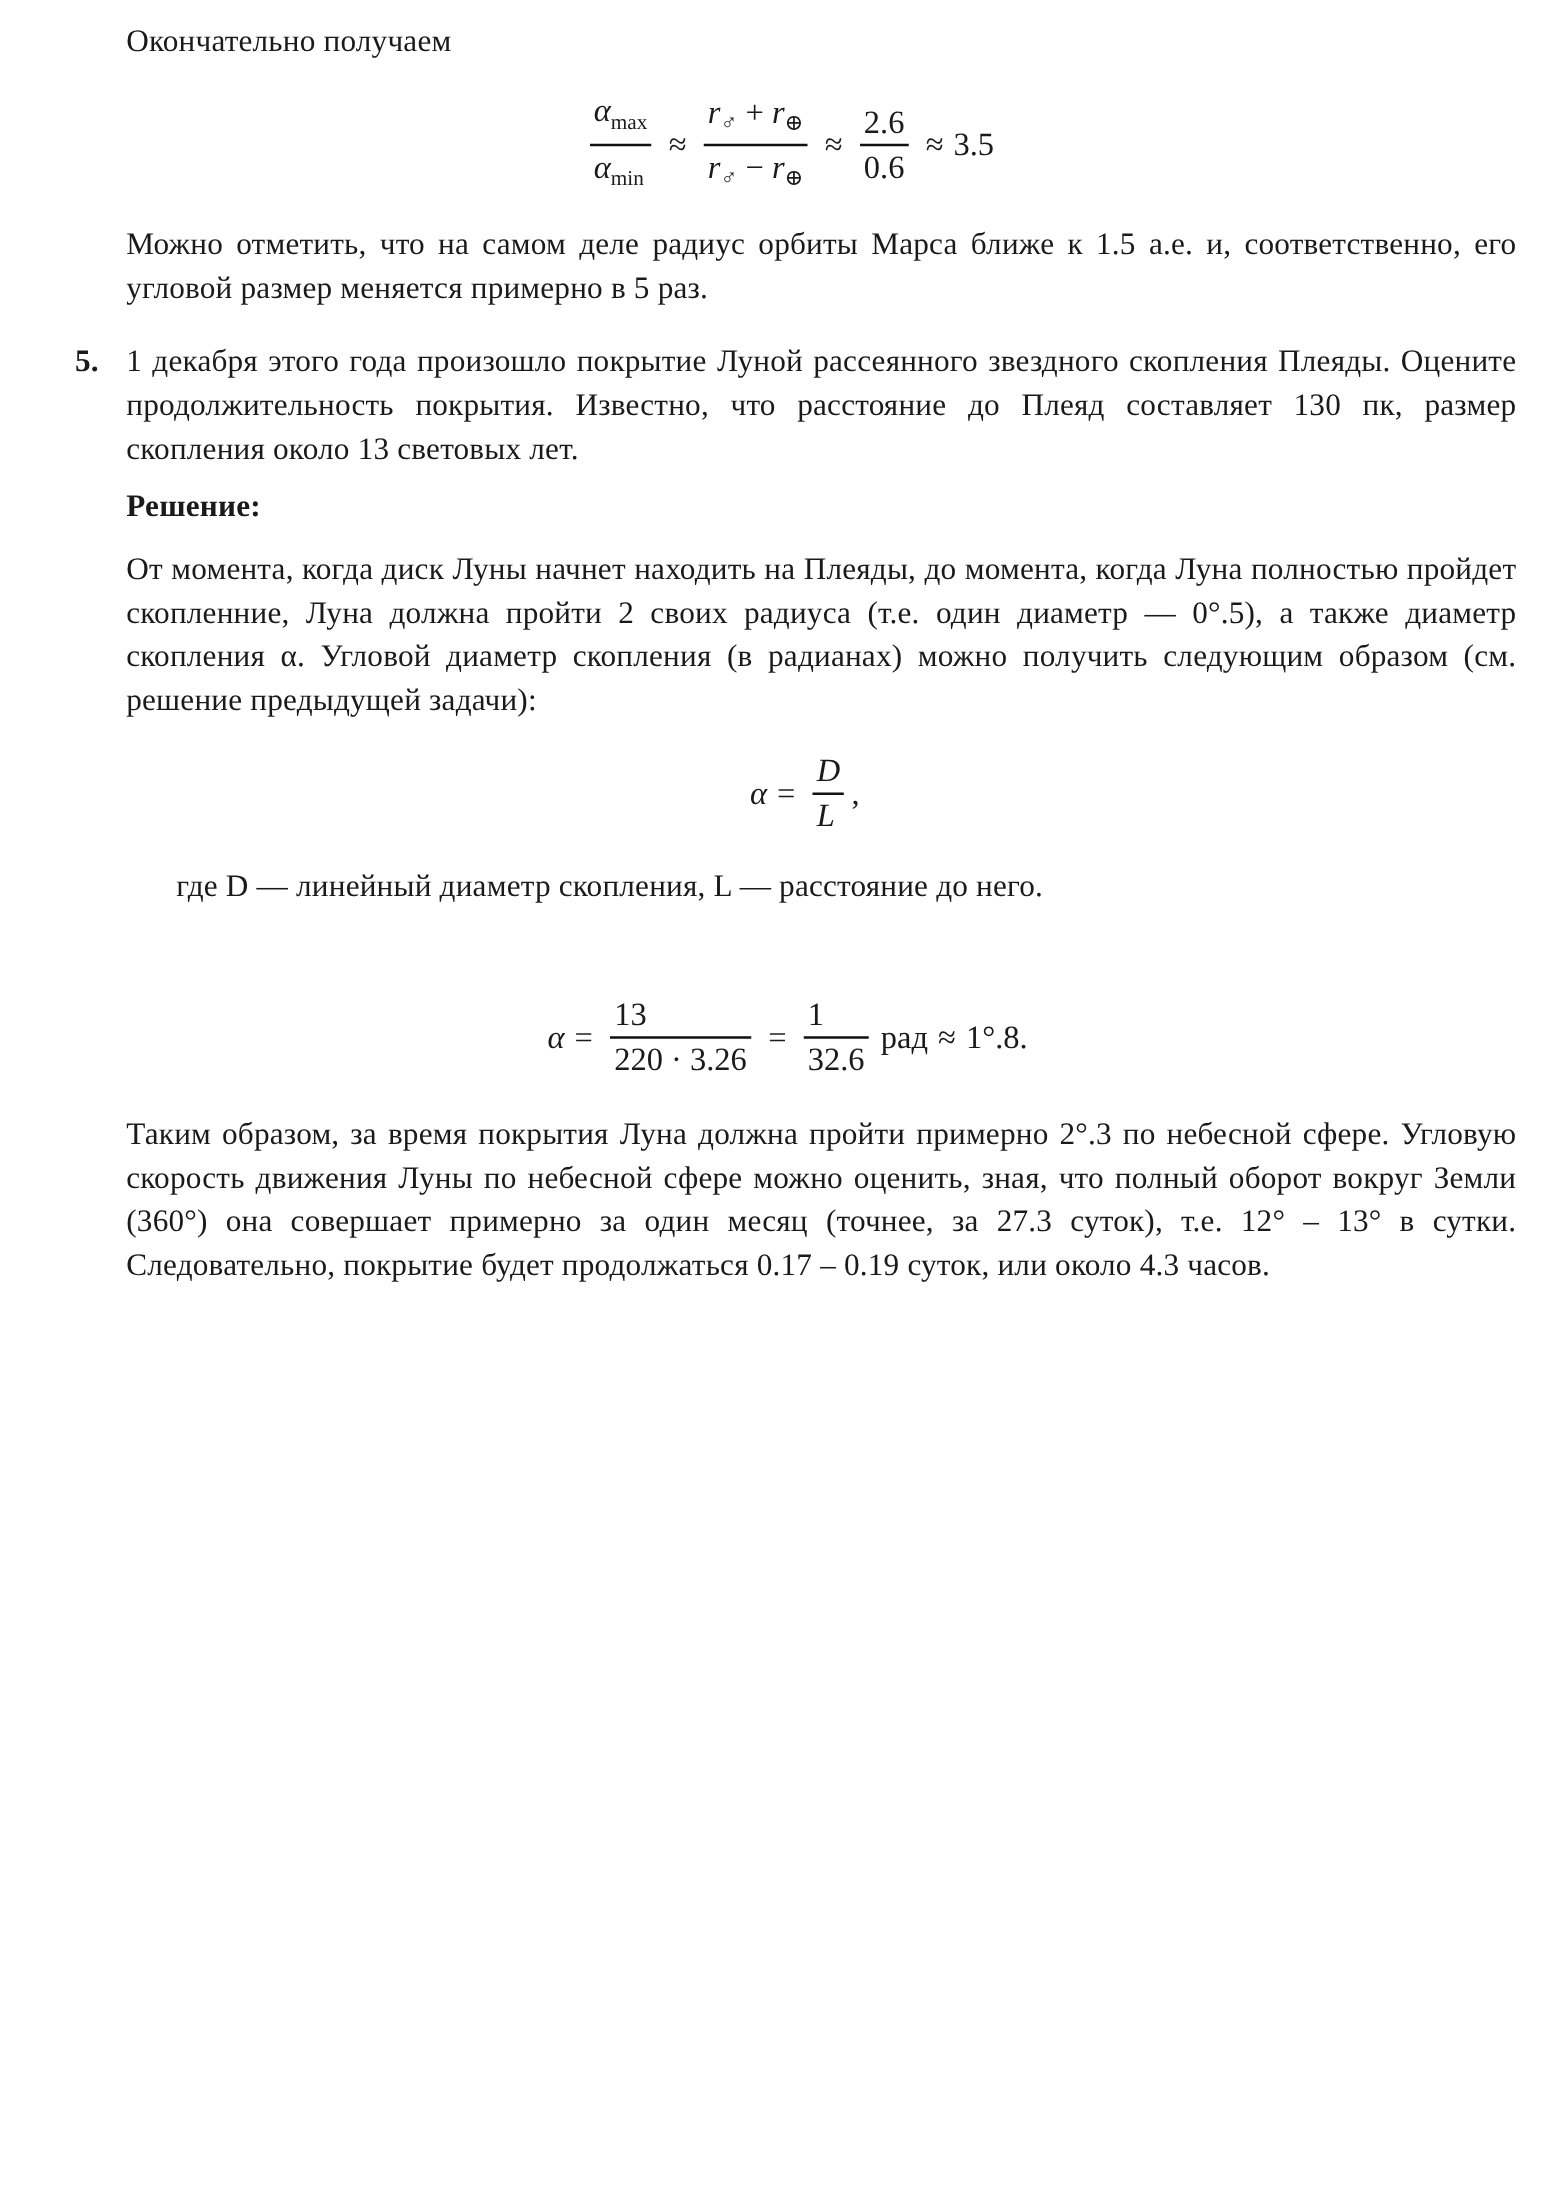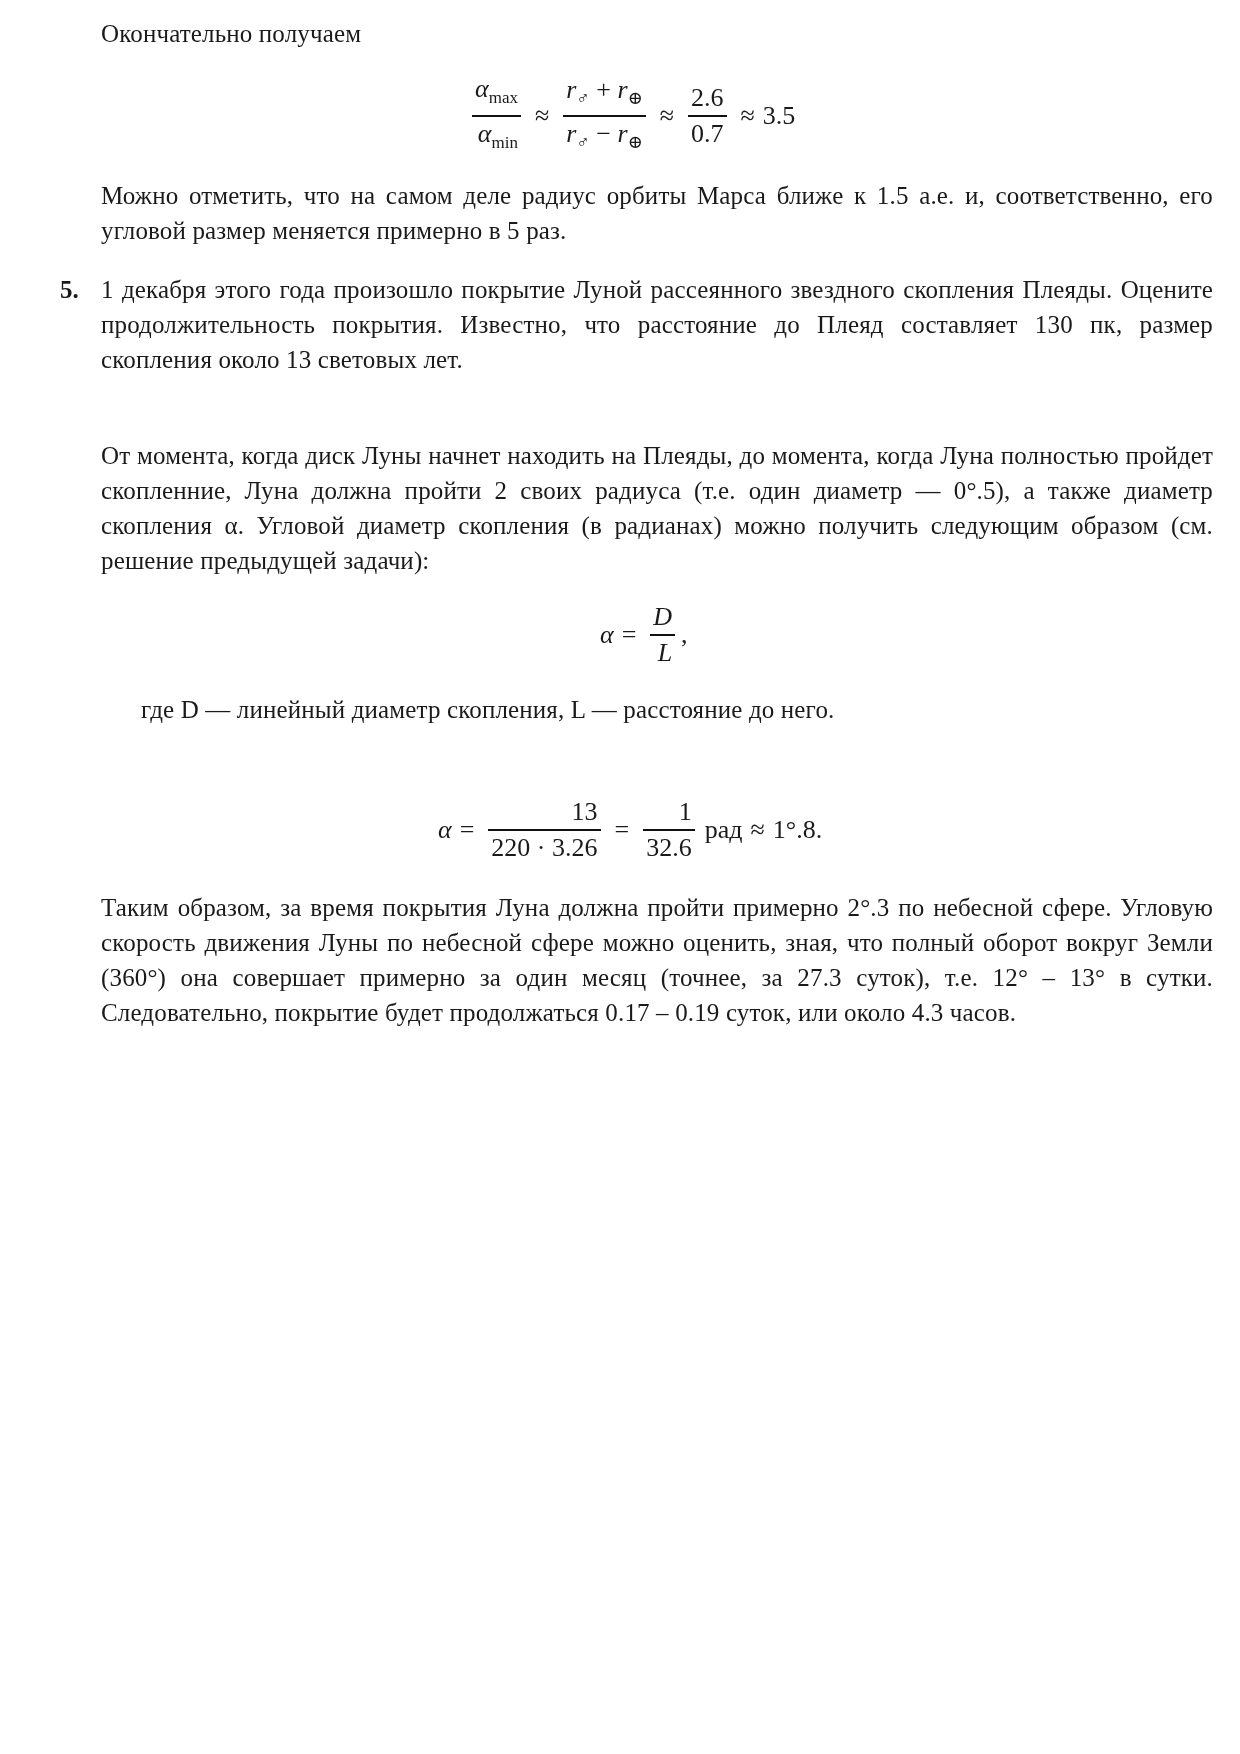--- a/index.html
+++ b/index.html
@@ -19,21 +19,21 @@
     .num {
       position: absolute; left: 60px; font-weight: bold;
       font-size: 25px; line-height: 35px;
       font-family: "Liberation Serif", "DejaVu Serif", serif;
     }
     .math {
       position: absolute; display: flex; align-items: center;
       font-family: "Liberation Serif", "DejaVu Serif", serif;
       font-size: 26px;
     }
-    .frac { display: inline-flex; flex-direction: column; align-items: flex-end; margin: 0 6px; }
+    .frac { display: inline-flex; flex-direction: column; align-items: flex-start; margin: 0 6px; }
     .frac .n, .frac .d { padding: 0 3px; line-height: 34px; white-space: nowrap; }
     .frac .bar { height: 2px; background: #111; align-self: stretch; }
     .it { font-style: italic; }
     .sub { font-size: 17px; vertical-align: -6px; font-style: normal; }
     .op { margin: 0 8px; }
     .sym { font-size: 18px; vertical-align: -6px; font-style: normal; }
   </style>
 </head>
 <body>
 
@@ -50,31 +50,32 @@
     <span class="op">≈</span>
     <span class="frac">
       <span class="n"><span class="it">r</span><span class="sym">♂</span> <span>+</span> <span class="it">r</span><span class="sym">⊕</span></span>
       <span class="bar"></span>
       <span class="d"><span class="it">r</span><span class="sym">♂</span> <span>−</span> <span class="it">r</span><span class="sym">⊕</span></span>
     </span>
     <span class="op">≈</span>
     <span class="frac">
       <span class="n">2.6</span>
       <span class="bar"></span>
-      <span class="d">0.7</span>
+      <span class="d">0.6</span>
     </span>
     <span class="op">≈</span>
     <span>3.5</span>
   </div>
 
   <div class="para" style="top:178px;">Можно отметить, что на самом деле радиус орбиты Марса ближе к 1.5 а.е. и, соответственно, его угловой размер меняется примерно в 5 раз.</div>
 
   <div class="num" style="top:272px;">5.</div>
   <div class="para" style="top:272px;">1 декабря этого года произошло покрытие Луной рассеянного звездного скопления Плеяды. Оцените продолжительность покрытия. Известно, что расстояние до Плеяд составляет 130 пк, размер скопления около 13 световых лет.</div>
 
+  <div class="para bold" style="top:388px;">Решение:</div>
 
   <div class="para" style="top:438px;">От момента, когда диск Луны начнет находить на Плеяды, до момента, когда Луна полностью пройдет скопленние, Луна должна пройти 2 своих радиуса (т.е. один диаметр — 0°.5), а также диаметр скопления α. Угловой диаметр скопления (в радианах) можно получить следующим образом (см. решение предыдущей задачи):</div>
 
   <div class="math" style="left:600px; top:600px;">
     <span class="it">α</span>
     <span class="op">=</span>
     <span class="frac">
       <span class="n it">D</span>
       <span class="bar"></span>
       <span class="d it">L</span>

